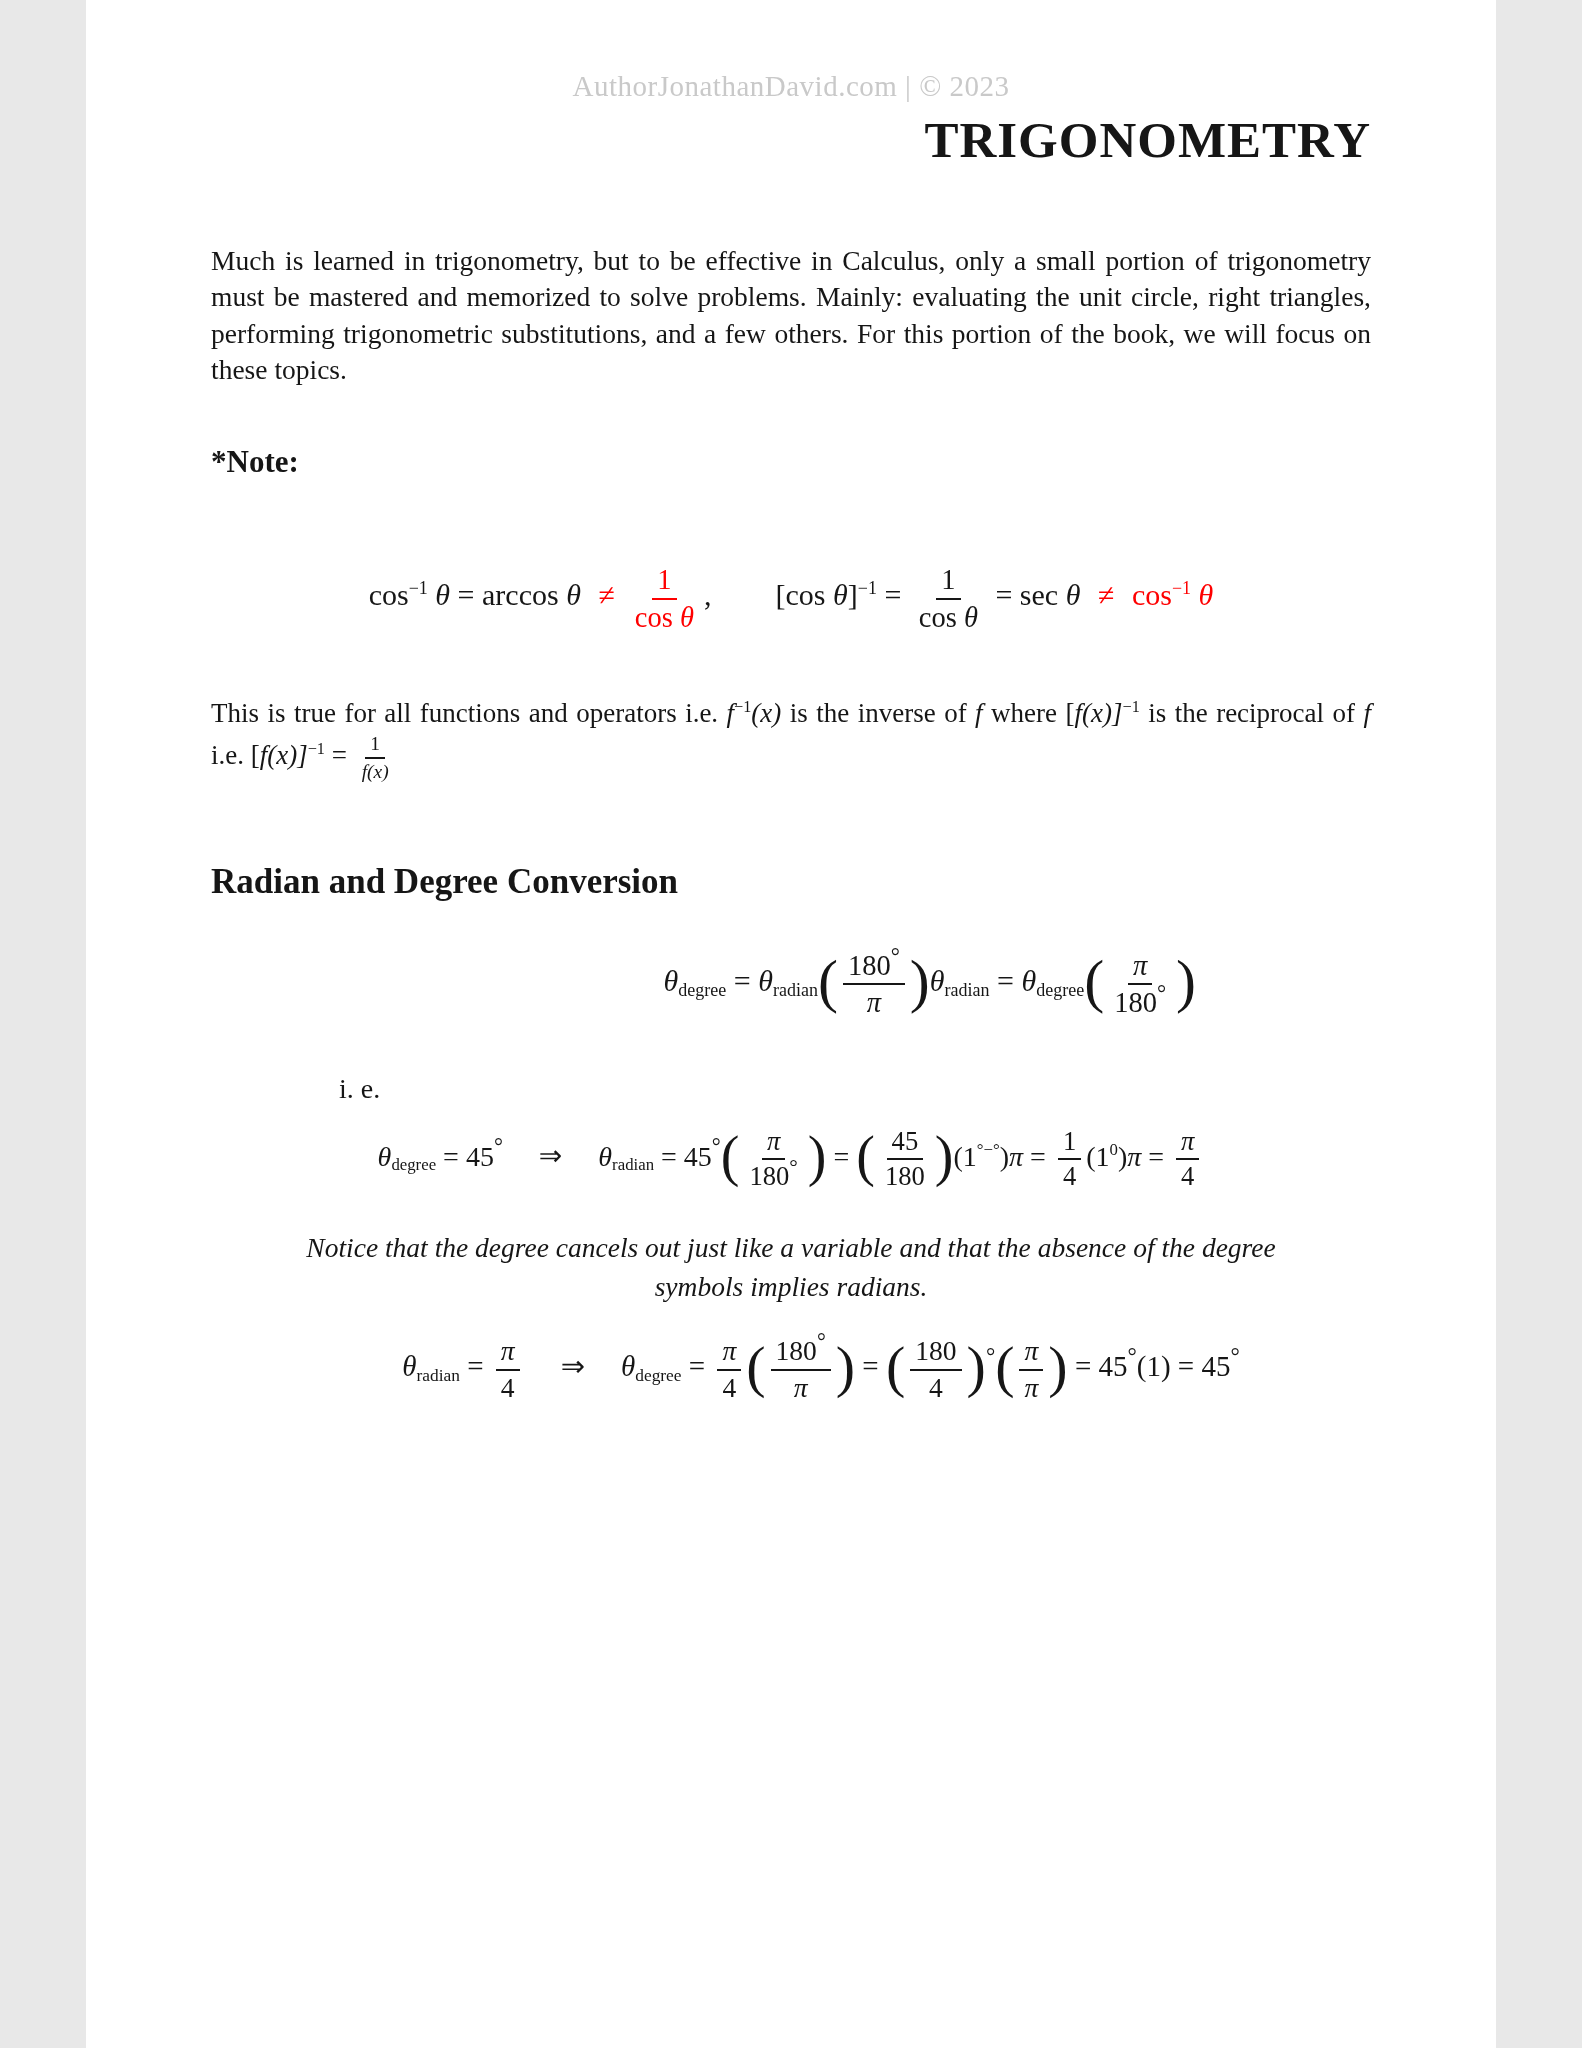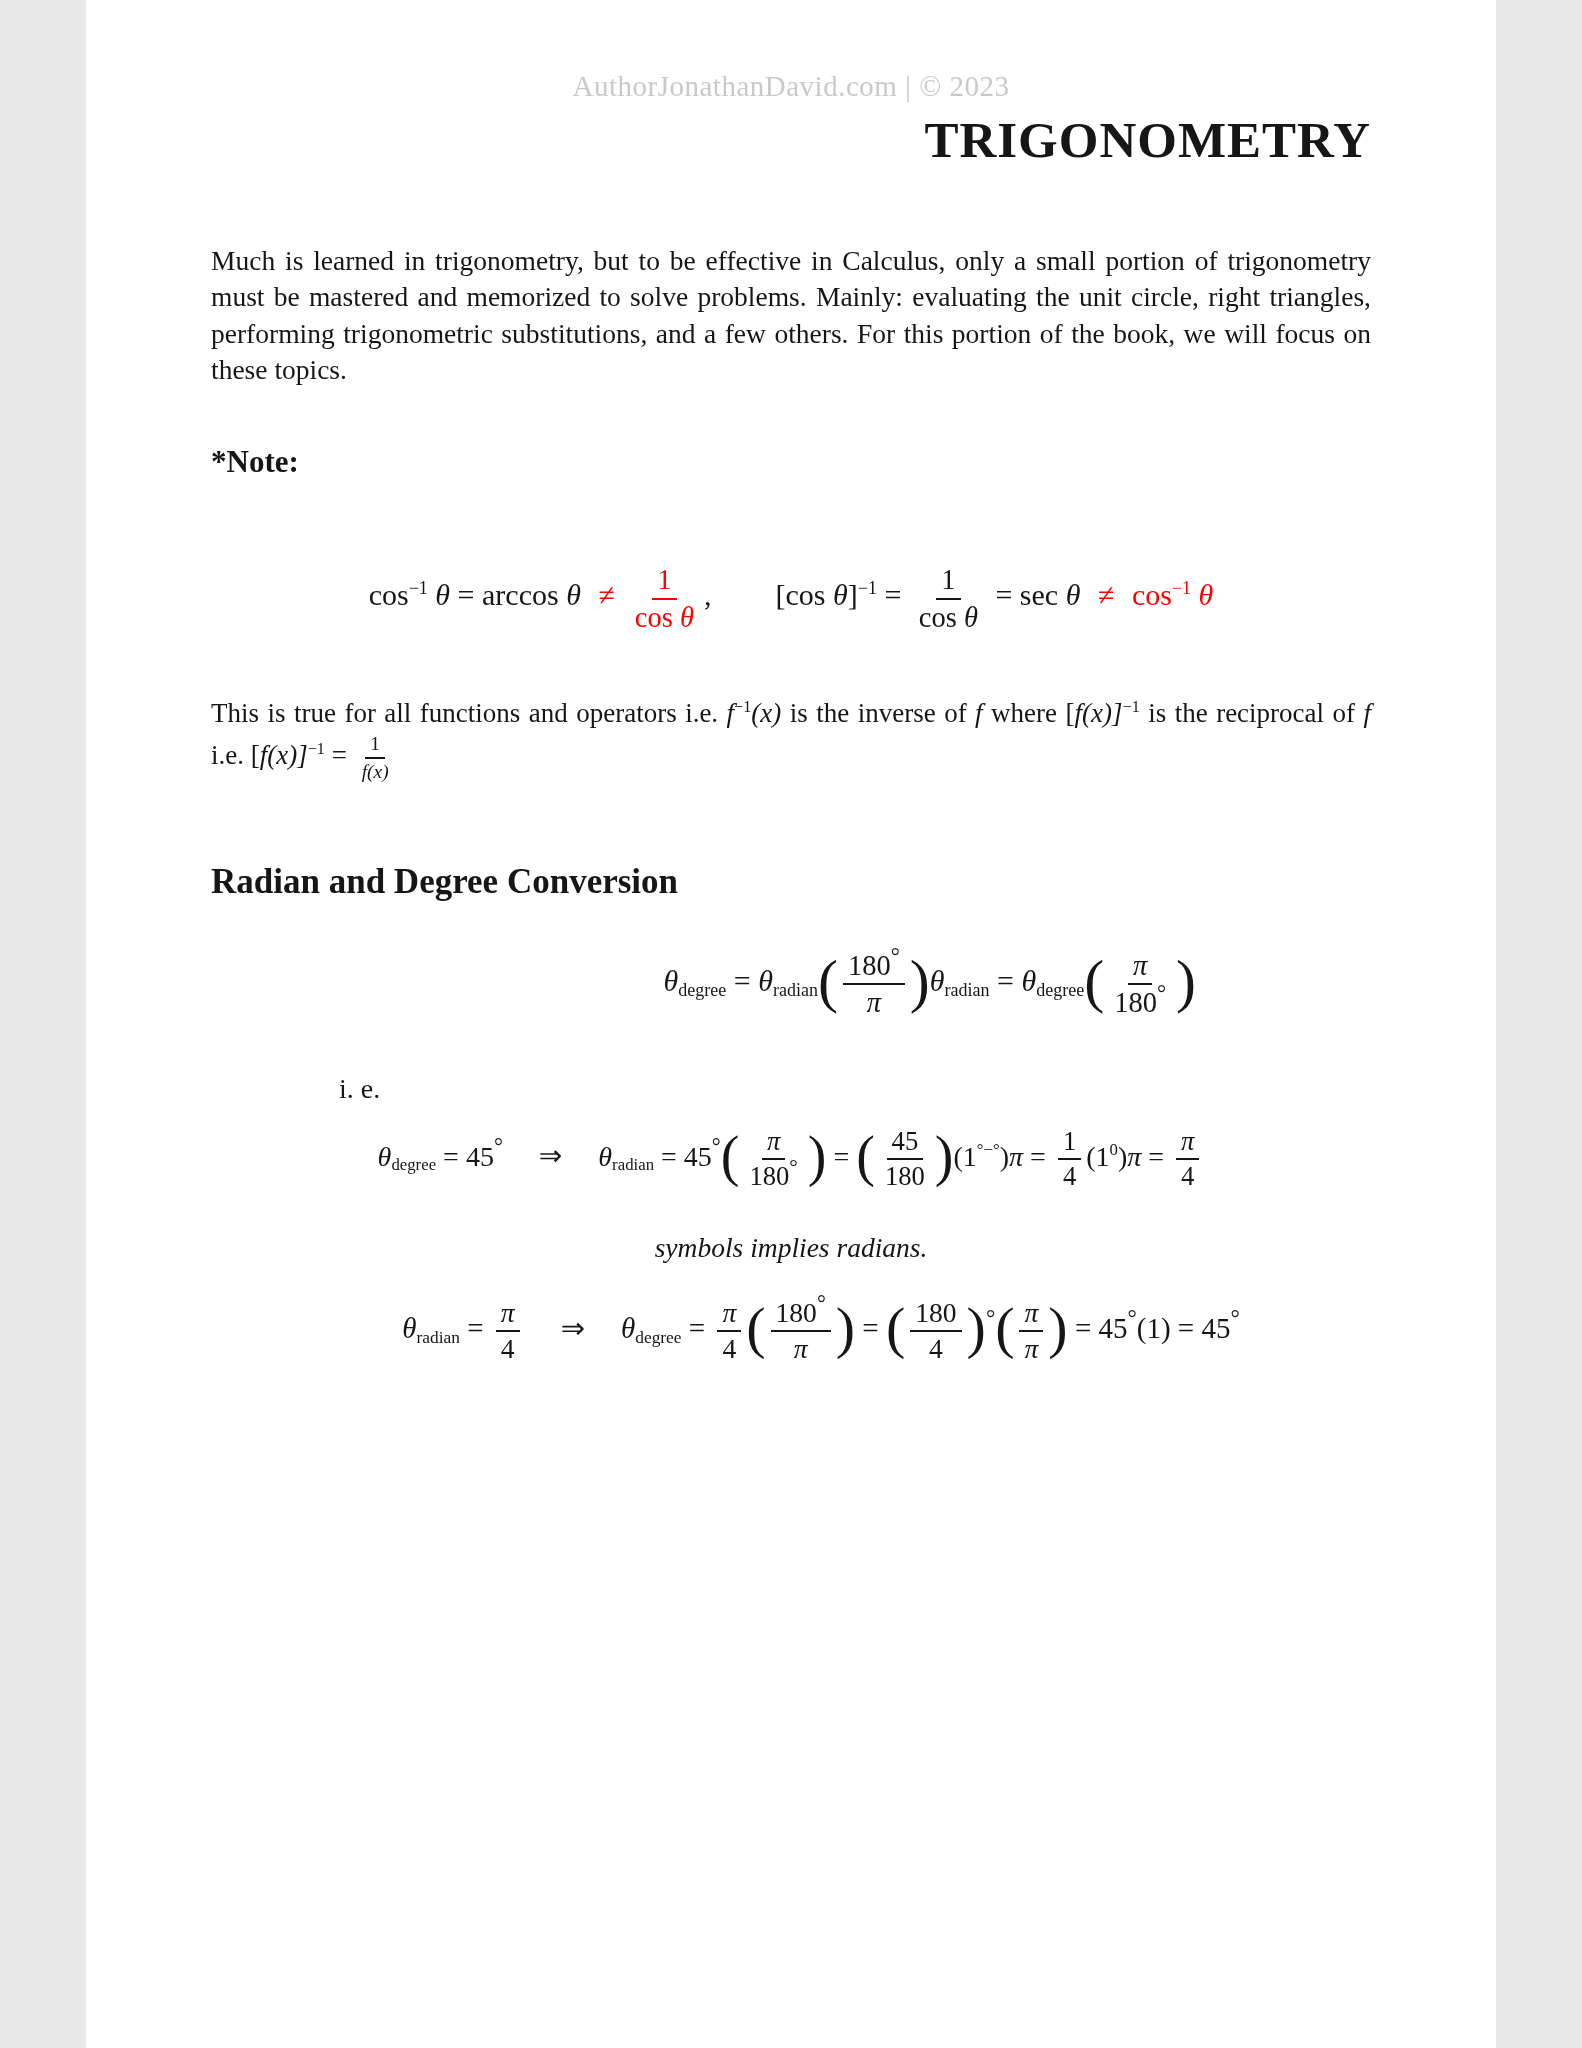--- a/index.html
+++ b/index.html
@@ -112,20 +112,21 @@
           </span><span class="bp">)</span><span>(1</span><sup class="sup">°−°</sup><span>)</span><span class="var">π</span><span> = </span><span class="frac">
             <span class="num">1</span>
             <span class="den">4</span>
           </span><span>(1</span><sup class="sup">0</sup><span>)</span><span class="var">π</span><span> = </span><span class="frac">
             <span class="num var">π</span>
             <span class="den">4</span>
           </span></span>
     </div>
 
     <div class="notice">
+      <div>Notice that the degree cancels out just like a variable and that the absence of the degree</div>
       <div>symbols implies radians.</div>
     </div>
 
     <div class="ex-row ex2">
       <span class="eq"><span class="var">θ</span><sub class="sub">radian</sub><span> = </span><span class="frac">
             <span class="num var">π</span>
             <span class="den">4</span>
           </span><span class="arrow">⇒</span><span class="var">θ</span><sub class="sub">degree</sub><span> = </span><span class="frac">
             <span class="num var">π</span>
             <span class="den">4</span>

